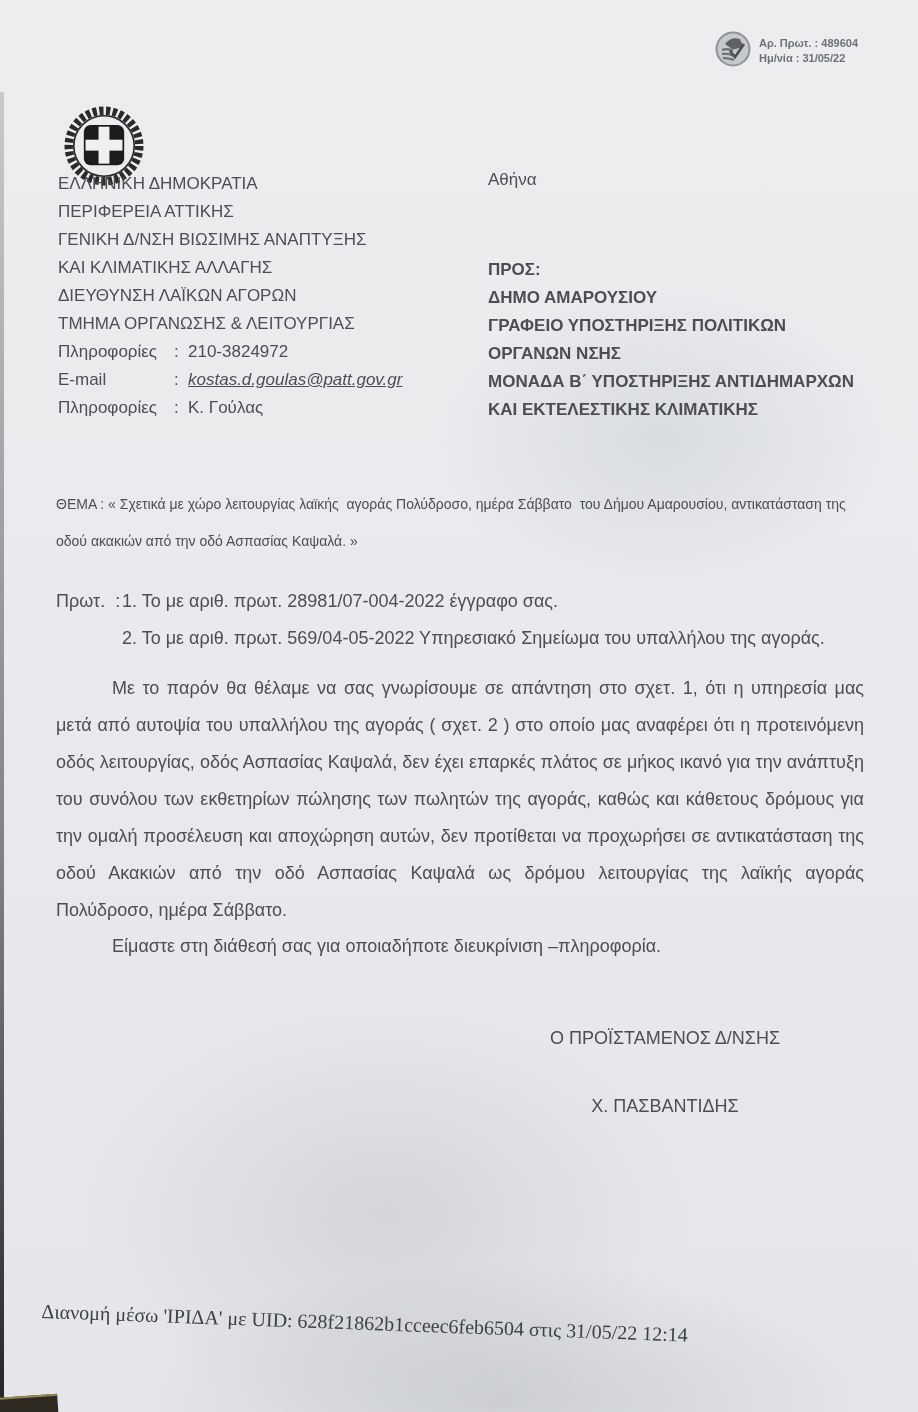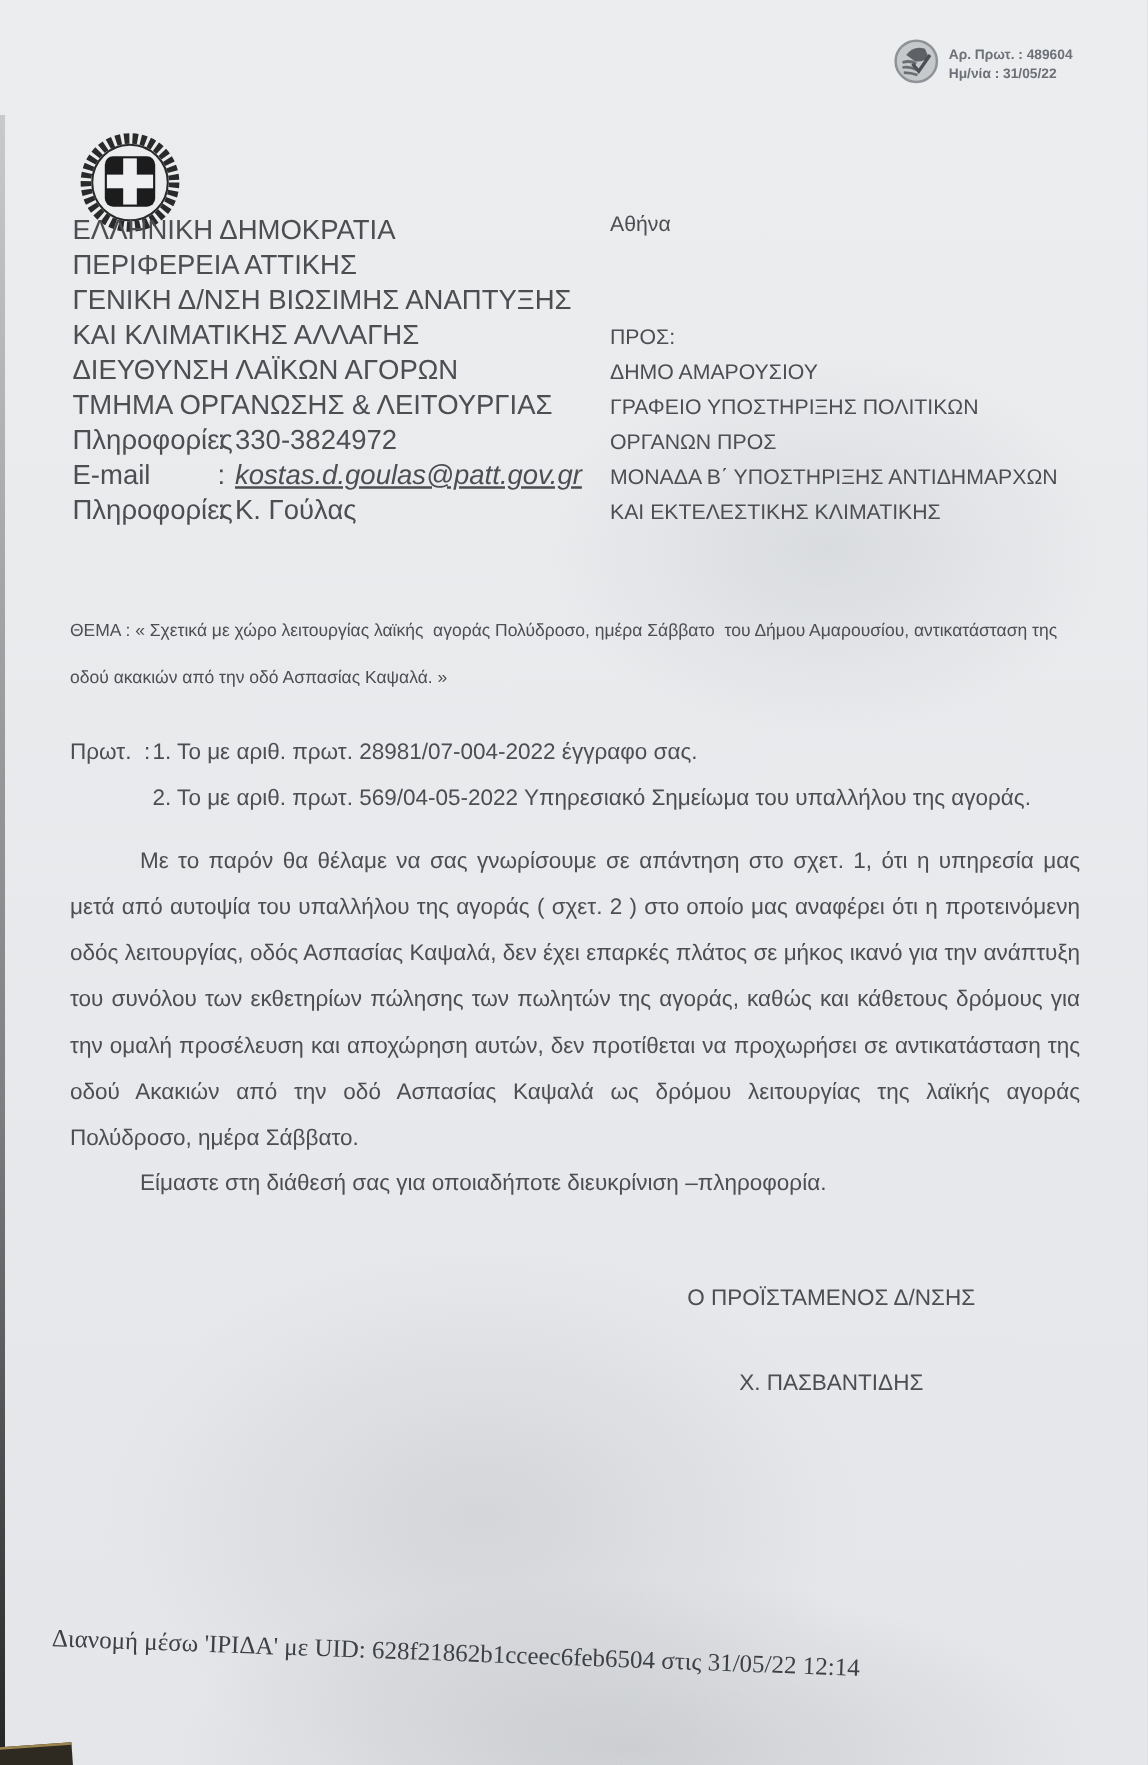--- a/index.html
+++ b/index.html
@@ -27,28 +27,28 @@
     left:-6px;top:1396px;width:64px;height:22px;
     background:#2e2a22;
     border-top:2px solid #9b854e;
     transform:rotate(-4deg);
   }
   
   .stamp{left:714px;top:30px;display:flex;align-items:center;gap:7px;}
   .stamp-text{font-size:11px;font-weight:bold;color:#6d7177;line-height:15px;white-space:nowrap;}
   
   .emblem{left:62px;top:104px;width:84px;height:84px;}
-  .sender{left:58px;top:170px;font-size:22px;line-height:28px;white-space:nowrap;}
+  .sender{left:58px;top:170px;font-size:17px;line-height:28px;white-space:nowrap;}
   .contact-row{display:flex;line-height:28px;}
   .contact-label{width:116px;}
   .contact-sep{width:14px;}
   .u{text-decoration:underline;font-style:italic;}
   
   .city{left:488px;top:170px;font-size:17px;}
-  .recipient{left:488px;top:256px;font-size:17px;line-height:28px;white-space:nowrap;}
+  .recipient{left:488px;top:256px;font-size:17px;line-height:28px;white-space:nowrap;font-weight:bold;}
   
   .subject{left:56px;top:486px;width:822px;font-size:14px;line-height:37px;white-space:pre-wrap;}
   .refs{left:56px;top:583px;display:flex;font-size:18px;line-height:37px;}
   .refs-label{white-space:pre;width:66px;}
   .body-par{left:56px;top:670px;width:808px;font-size:18px;line-height:37px;text-align:justify;text-indent:56px;}
   .closing{left:112px;top:928px;width:760px;font-size:18px;line-height:37px;}
   
   .sig{left:495px;top:1028px;width:340px;text-align:center;font-size:18px;}
   .sig-name{margin-top:47px;}
   
@@ -96,40 +96,40 @@
   <div class="abs sender">
     <div>ΕΛΛΗΝΙΚΗ ΔΗΜΟΚΡΑΤΙΑ</div>
     <div>ΠΕΡΙΦΕΡΕΙΑ ΑΤΤΙΚΗΣ</div>
     <div>ΓΕΝΙΚΗ Δ/ΝΣΗ ΒΙΩΣΙΜΗΣ ΑΝΑΠΤΥΞΗΣ</div>
     <div>ΚΑΙ ΚΛΙΜΑΤΙΚΗΣ ΑΛΛΑΓΗΣ</div>
     <div>ΔΙΕΥΘΥΝΣΗ ΛΑΪΚΩΝ ΑΓΟΡΩΝ</div>
     <div>ΤΜΗΜΑ ΟΡΓΑΝΩΣΗΣ &amp; ΛΕΙΤΟΥΡΓΙΑΣ</div>
     <div class="contact-row">
       <span class="contact-label">Πληροφορίες</span>
       <span class="contact-sep">:</span>
-      <span>330-3824972</span>
+      <span>210-3824972</span>
     </div>
     <div class="contact-row">
       <span class="contact-label">E-mail</span>
       <span class="contact-sep">:</span>
       <span class="u">kostas.d.goulas@patt.gov.gr</span>
     </div>
     <div class="contact-row">
       <span class="contact-label">Πληροφορίες</span>
       <span class="contact-sep">:</span>
       <span>Κ. Γούλας</span>
     </div>
   </div>
 
   <div class="abs city">Αθήνα</div>
   <div class="abs recipient">
     <div>ΠΡΟΣ:</div>
     <div>ΔΗΜΟ ΑΜΑΡΟΥΣΙΟΥ</div>
     <div>ΓΡΑΦΕΙΟ ΥΠΟΣΤΗΡΙΞΗΣ ΠΟΛΙΤΙΚΩΝ</div>
-    <div>ΟΡΓΑΝΩΝ ΠΡΟΣ</div>
+    <div>ΟΡΓΑΝΩΝ ΝΣΗΣ</div>
     <div>ΜΟΝΑΔΑ Β΄ ΥΠΟΣΤΗΡΙΞΗΣ ΑΝΤΙΔΗΜΑΡΧΩΝ</div>
     <div>ΚΑΙ ΕΚΤΕΛΕΣΤΙΚΗΣ ΚΛΙΜΑΤΙΚΗΣ</div>
   </div>
 
   <div class="abs subject">ΘΕΜΑ : « Σχετικά με χώρο λειτουργίας λαϊκής  αγοράς Πολύδροσο, ημέρα Σάββατο  του Δήμου Αμαρουσίου, αντικατάσταση της οδού ακακιών από την οδό Ασπασίας Καψαλά. »</div>
 
   <div class="abs refs">
     <span class="refs-label">Πρωτ.  :</span>
     <span>
       <div>1. Το με αριθ. πρωτ. 28981/07-004-2022 έγγραφο σας.</div>

